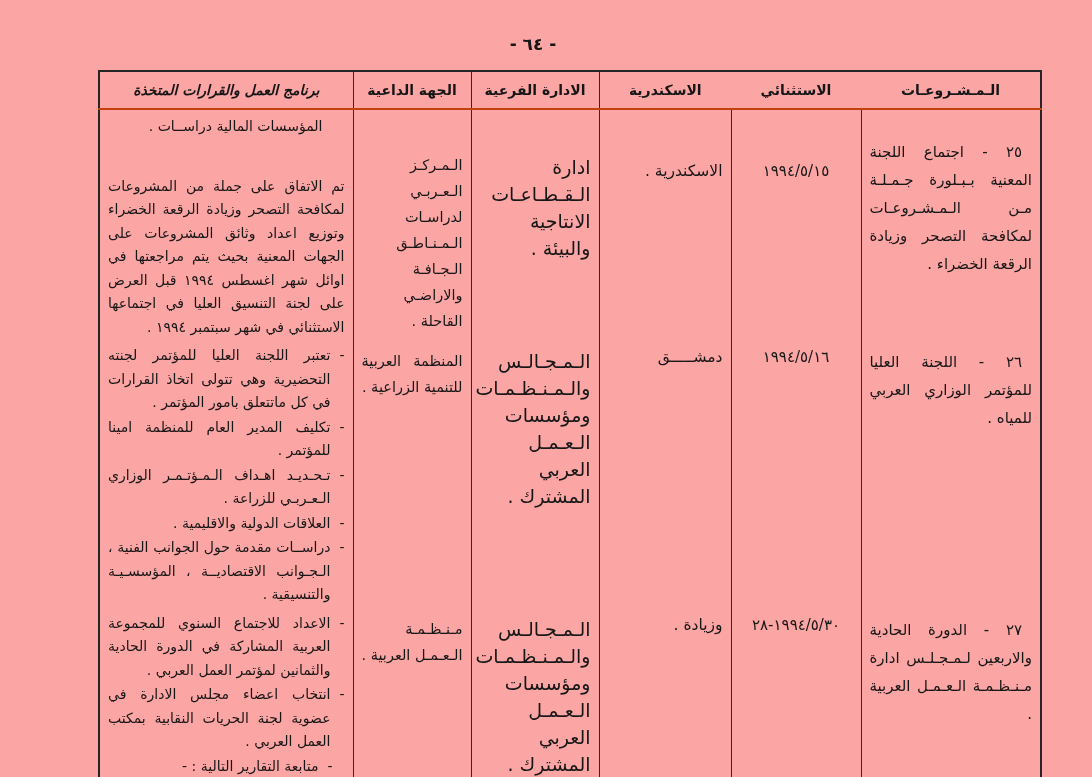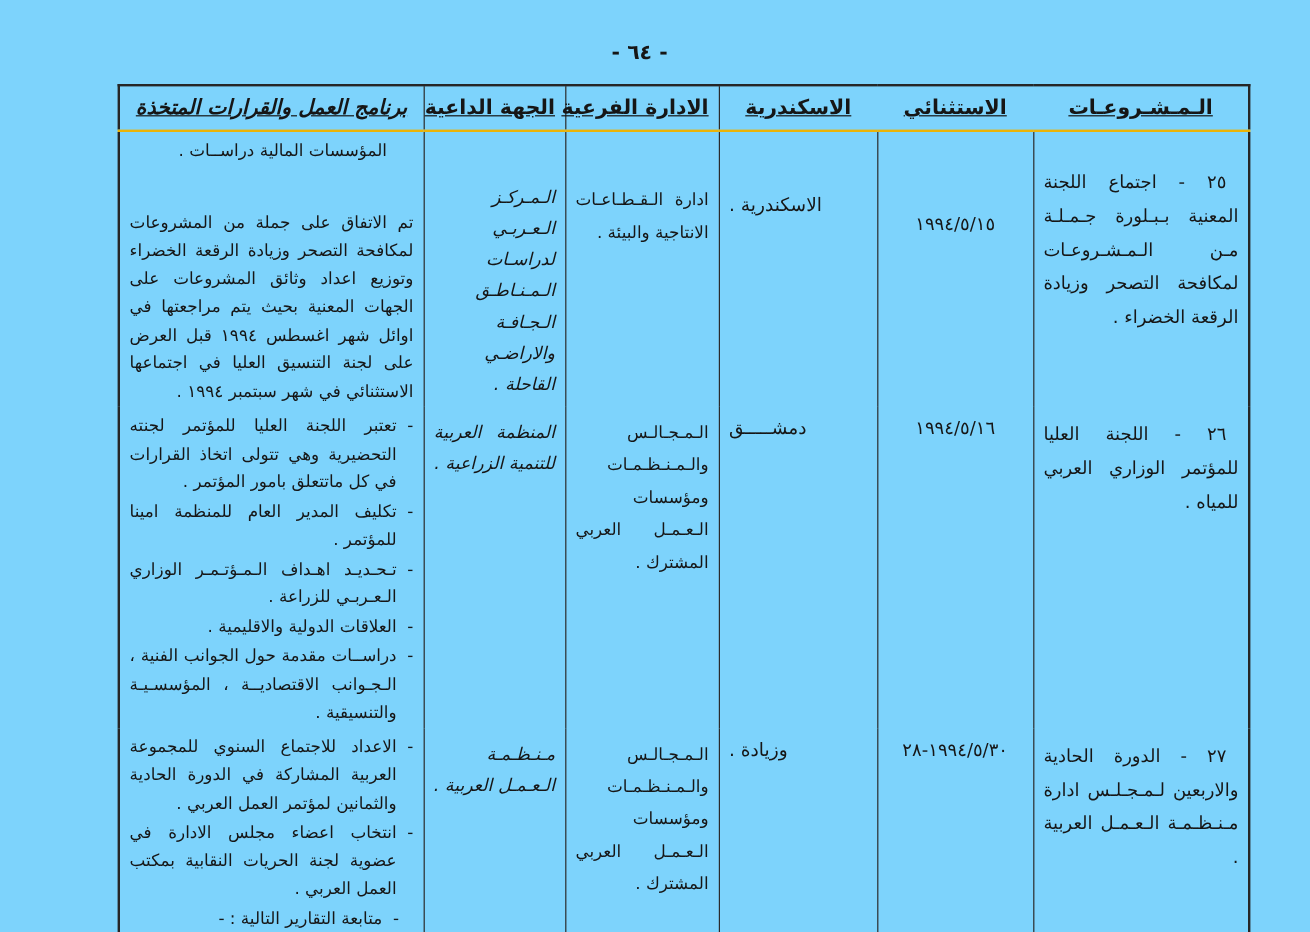--- a/index.html
+++ b/index.html
@@ -6,21 +6,21 @@
     margin: 0; padding: 0;
     width: 1092px; height: 777px;
     background: #fdfdfb;
     overflow: hidden;
     font-family: "DejaVu Sans", sans-serif;
     color: #161616;
   }
   #page {
     position: relative;
     width: 1092px; height: 777px;
-    background: #7dd3fc;
+    background: #fca5a5;
   }
   #page-number {
     position: absolute;
     top: 34px; left: 477px; width: 112px;
     text-align: center;
     font-size: 17px;
     font-weight: bold;
     letter-spacing: 2px;
     direction: ltr;
   }
@@ -38,45 +38,44 @@
     padding: 0 8px;
     font-weight: normal;
   }
   
   #doc-table th, #doc-table td { border-left: 1.6px solid #2b2b2b; }
   #doc-table th:last-child, #doc-table td:last-child { border-left: none; }
   
   #doc-table thead th:nth-child(1),
   #doc-table thead th:nth-child(2) { border-left: none; }
   #doc-table thead th {
-    border-bottom: 2px solid #eab308;
+    border-bottom: 2px solid #c2410c;
     height: 36px;
     vertical-align: middle;
-    font-size: 17px;
+    font-size: 14px;
     font-weight: bold;
     text-align: center;
     white-space: nowrap;
-    text-decoration: underline;
   }
   #doc-table thead th.h-program { font-style: italic; }
   tr.r1 { height: 197px; }
   tr.r2 { height: 248px; }
   tr.r3 { height: 178px; }
 
   .c-meeting { font-size: 15px; line-height: 28px; text-align: justify; }
   .c-meeting .blk { text-indent: 10px; }
   .c-date   { font-size: 15px; text-align: center; }
-  .c-place  { font-size: 15.5px; text-align: left; }
-  .c-subadm { font-size: 14px; line-height: 27px; text-align: justify; }
-  .c-invite { font-size: 14.5px; line-height: 26px; text-align: justify; font-style: italic; }
+  .c-place  { font-size: 15.5px; text-align: right; }
+  .c-subadm { font-size: 19px; line-height: 27px; text-align: justify; }
+  .c-invite { font-size: 14.5px; line-height: 26px; text-align: justify; }
   .c-prog   { font-size: 14px;  line-height: 23.5px; }
 
   
   tr.r1 .c-meeting .blk { margin-top: 28px; }
-  tr.r1 .c-date   .blk { margin-top: 68px; }
+  tr.r1 .c-date   .blk { margin-top: 52px; }
   tr.r1 .c-place  .blk { margin-top: 52px; }
   tr.r1 .c-subadm .blk { margin-top: 44px; }
   tr.r1 .c-invite .blk { margin-top: 42px; }
   tr.r2 .blk, tr.r3 .blk { margin-top: 9px; }
 
   .p-intro { margin-top: 5px; padding-right: 22px; text-align: right; }
   .p-para  { margin-top: 36px; text-align: justify; }
   .p-item  { display: flex; margin-top: 1px; }
   .p-item .marker { flex: 0 0 14px; text-align: right; }
   .p-item .p-text { flex: 1; text-align: justify; }

